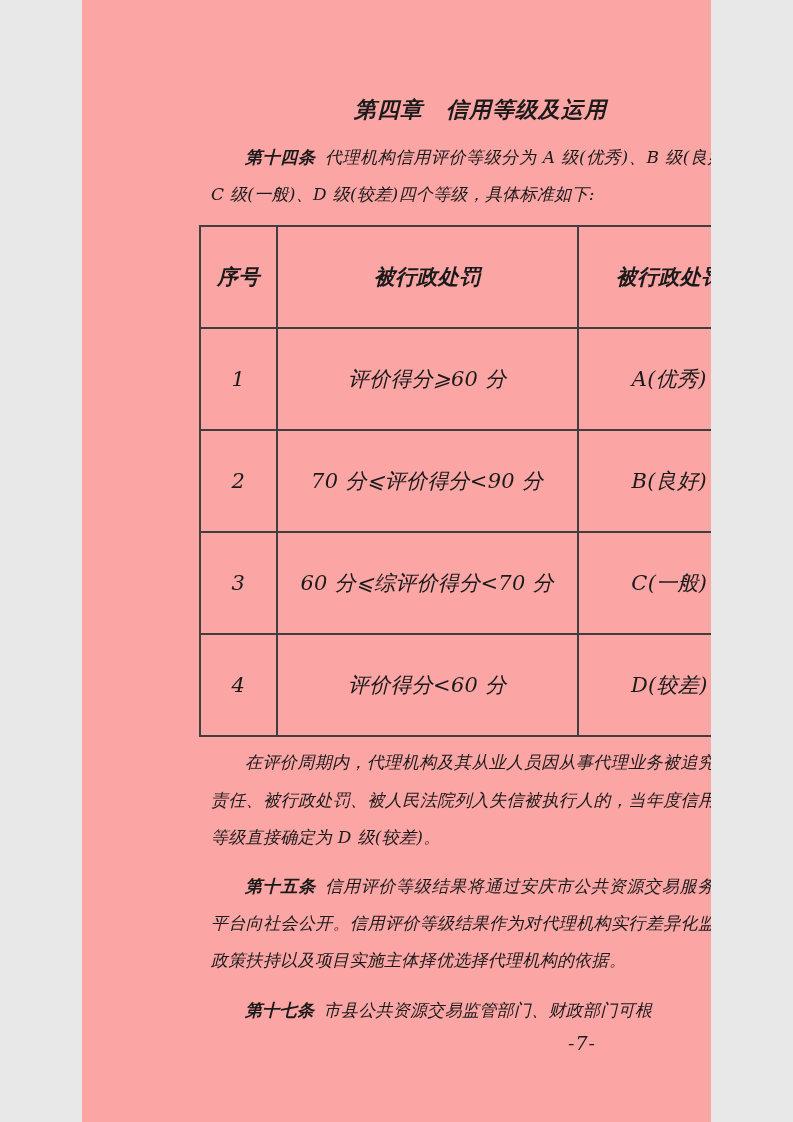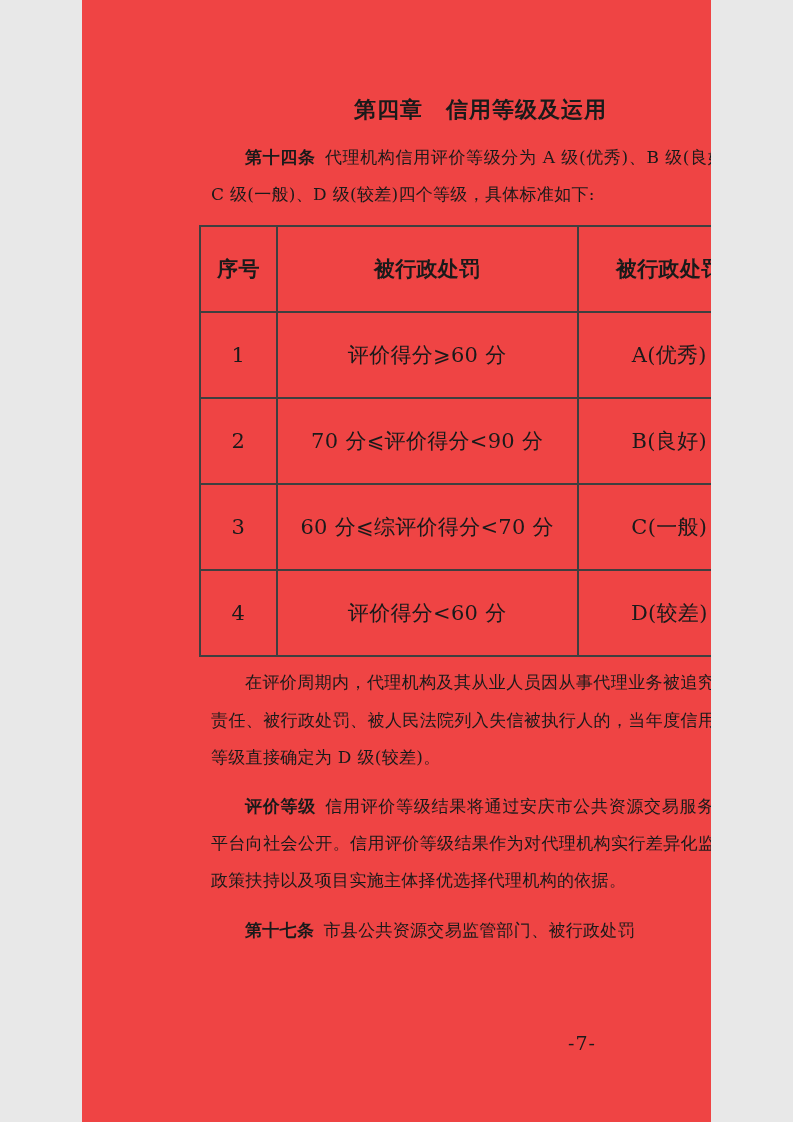--- a/index.html
+++ b/index.html
@@ -5,24 +5,25 @@
   html, body {
     margin: 0;
     padding: 0;
     background: #e8e8e8;
   }
   .page {
     position: relative;
     width: 629px;
     height: 1122px;
     margin: 0 auto;
-    background: #ef4444;
+    background: #fca5a5;
     overflow: hidden;
     font-family: "DejaVu Serif", "Liberation Serif", serif;
     color: #1a1a1a;
+    font-style: italic;
   }
   .content {
     position: absolute;
     left: 117px;
     top: 0;
     width: 563px;
   }
   .chapter-title {
     margin: 95px 0 0 0;
     text-align: center;
@@ -53,21 +54,21 @@
     margin-top: 5px;
     border-collapse: collapse;
     table-layout: fixed;
   }
   table.rating-table th,
   table.rating-table td {
     border: 2px solid #3f3f3f;
     text-align: center;
     vertical-align: middle;
     font-size: 21px;
-    padding: 8px;
+    padding: 16px;
     height: 68px;
     letter-spacing: 0.3px;
   }
   table.rating-table th {
     font-weight: 700;
   }
   .col-index { width: 13.7%; }
   .col-score { width: 53.6%; }
   .col-grade { width: 32.7%; }
   .page-number {
@@ -120,21 +121,21 @@
         <tr>
           <td>4</td>
           <td>评价得分&lt;60 分</td>
           <td>D(较差)</td>
         </tr>
       </tbody>
     </table>
 
     <p class="para after-table">在评价周期内，代理机构及其从业人员因从事代理业务被追究刑事责任、被行政处罚、被人民法院列入失信被执行人的，当年度信用评价等级直接确定为 D 级(较差)。</p>
 
-    <p class="para"><span class="lead">评价等级</span><span>信用评价等级结果将通过安庆市公共资源交易服务网等平台向社会公开。信用评价等级结果作为对代理机构实行差异化监管、政策扶持以及项目实施主体择优选择代理机构的依据。</span></p>
+    <p class="para"><span class="lead">第十五条</span><span>信用评价等级结果将通过安庆市公共资源交易服务网等平台向社会公开。信用评价等级结果作为对代理机构实行差异化监管、政策扶持以及项目实施主体择优选择代理机构的依据。</span></p>
 
 
-    <p class="para para-article17"><span class="lead">第十七条</span><span>市县公共资源交易监管部门、被行政处罚</span></p>
+    <p class="para para-article17"><span class="lead">第十七条</span><span>市县公共资源交易监管部门、财政部门可根</span></p>
 
   </div>
 
   <div class="page-number">-7-</div>
 </div>
 
 </body></html>

